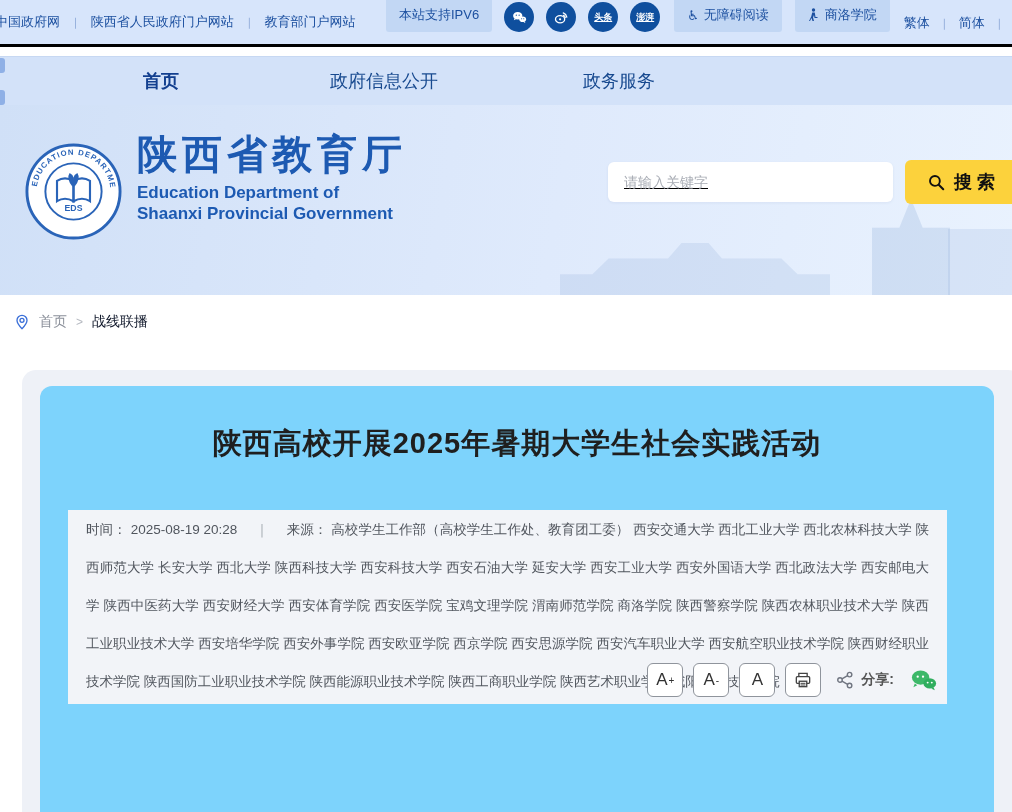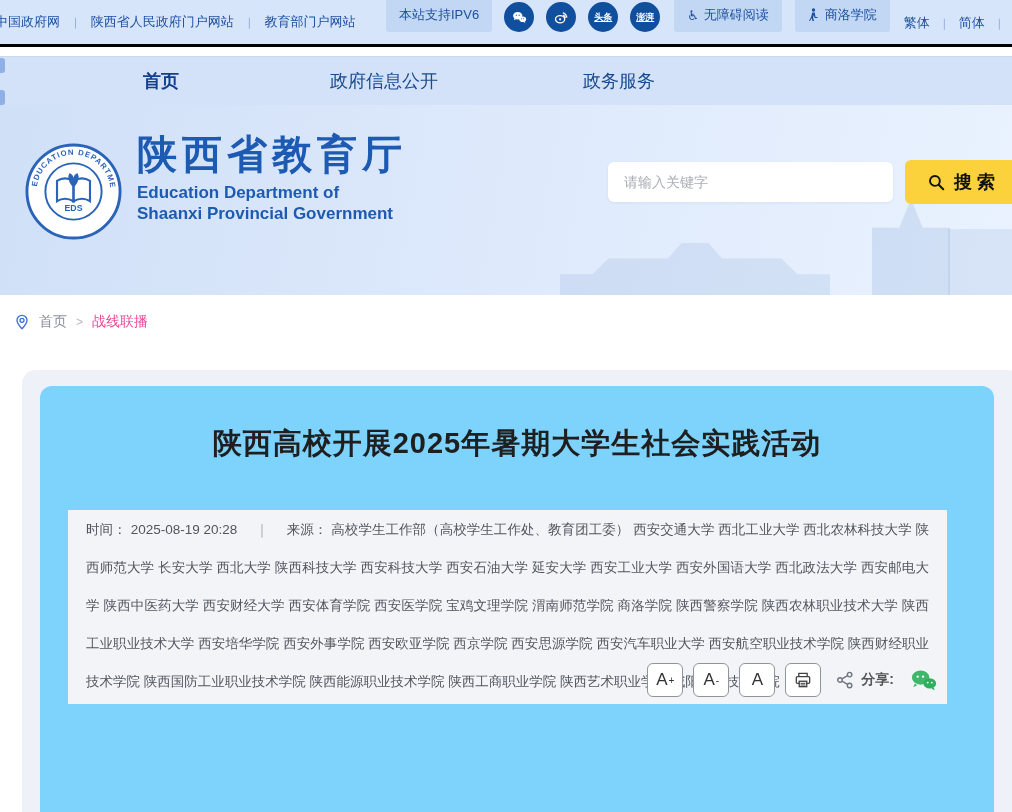--- a/index.html
+++ b/index.html
@@ -33,33 +33,33 @@
   .bld{position:absolute;bottom:0;background:rgba(125,158,210,.18);}
   .bld1{left:560px;width:270px;height:52px;clip-path:polygon(0 100%,0 60%,12% 60%,18% 30%,40% 30%,45% 0,55% 0,60% 30%,82% 30%,88% 60%,100% 60%,100% 100%);}
   .bld2{left:872px;width:78px;height:96px;clip-path:polygon(0 100%,0 30%,35% 30%,50% 0,65% 30%,100% 30%,100% 100%);background:rgba(125,158,210,.22);}
   .bld3{left:948px;width:64px;height:66px;background:rgba(125,158,210,.16);}
   .logo{position:absolute;left:25px;top:38px;width:97px;height:97px;cursor:pointer;}
   .site-names{position:absolute;left:137px;top:26px;color:#1d5ab2;}
   .cn-name{font-family:"DejaVu Serif","Liberation Serif",serif;font-weight:bold;
            font-size:40px;letter-spacing:5px;line-height:46px;}
   .en-name{font-size:17px;font-weight:bold;line-height:21px;margin-top:5px;}
   .search-box{position:absolute;left:608px;top:57px;width:285px;height:40px;background:#fff;
-              border-radius:6px;display:flex;align-items:flex-start;box-shadow:0 1px 3px rgba(60,90,140,.08);}
+              border-radius:6px;display:flex;align-items:flex-start;box-shadow:0 1px 3px rgba(60,90,140,.08);text-decoration:underline;}
   .search-box input{border:none;outline:none;background:transparent;width:100%;height:100%;
                     padding:0 16px;font-size:14px;color:#333;font-family:inherit;}
   .search-box input::placeholder{color:#a9adb5;}
   .search-btn{position:absolute;left:905px;top:55px;width:118px;height:44px;background:#fcd23c;
               border-radius:6px;display:flex;align-items:center;justify-content:flex-start;
               padding-left:22px;gap:8px;font-size:18px;font-weight:bold;color:#111;
               cursor:pointer;box-sizing:border-box;}
   
   .crumb{position:absolute;left:14px;top:313px;display:flex;align-items:center;gap:9px;font-size:14px;}
   .crumb .home{color:#8b909a;cursor:pointer;}
   .crumb .gt{color:#b5b9c0;font-size:12px;}
-  .crumb .cur{color:#ec4899;text-align:right;}
+  .crumb .cur{color:#0f172a;text-align:right;}
   
   .outer-card{position:absolute;left:22px;top:370px;width:1000px;height:442px;
               background:#eef1f7;border-radius:14px 14px 0 0;}
   .inner-card{position:absolute;left:18px;top:16px;right:28px;bottom:0;background:#7dd3fc;
               border-radius:12px 12px 0 0;}
   .a-title{margin-top:38px;text-align:center;font-size:29px;font-weight:bold;color:#1f1f1f;
            letter-spacing:1px;}
   .meta-box{position:relative;margin:46px 0 0 28px;width:879px;box-sizing:border-box;
             background:#f2f4f8;padding:1px 18px 3px 18px;font-size:13.5px;line-height:38px;
             color:#51565e;text-align:justify;min-height:190px;}

